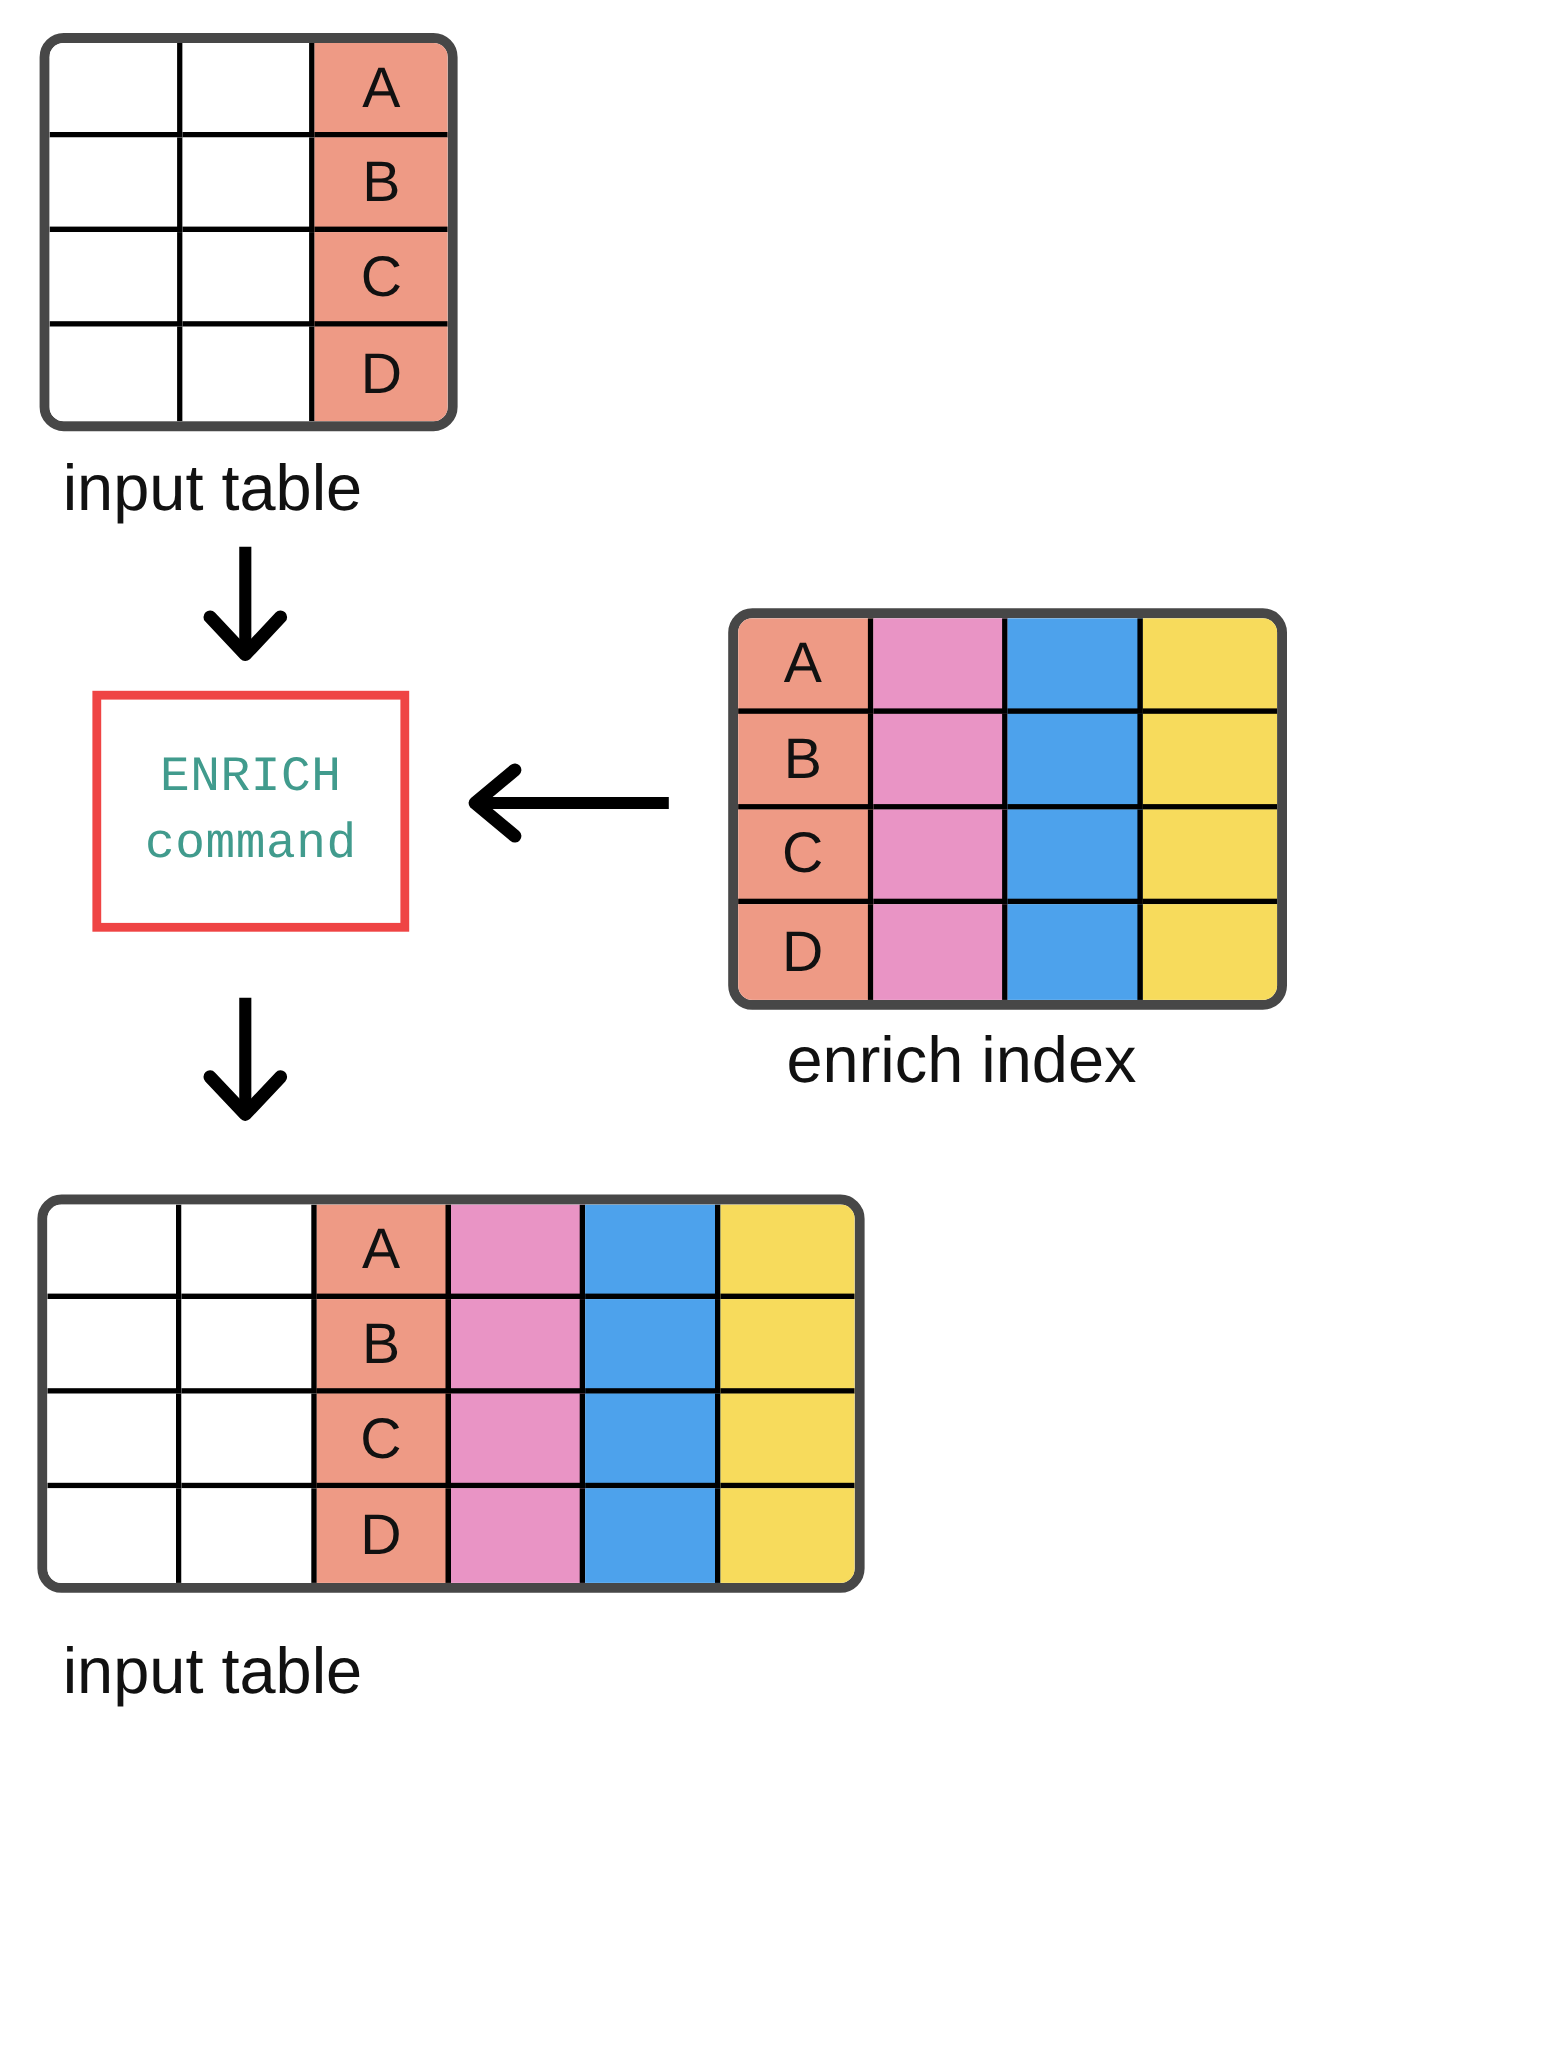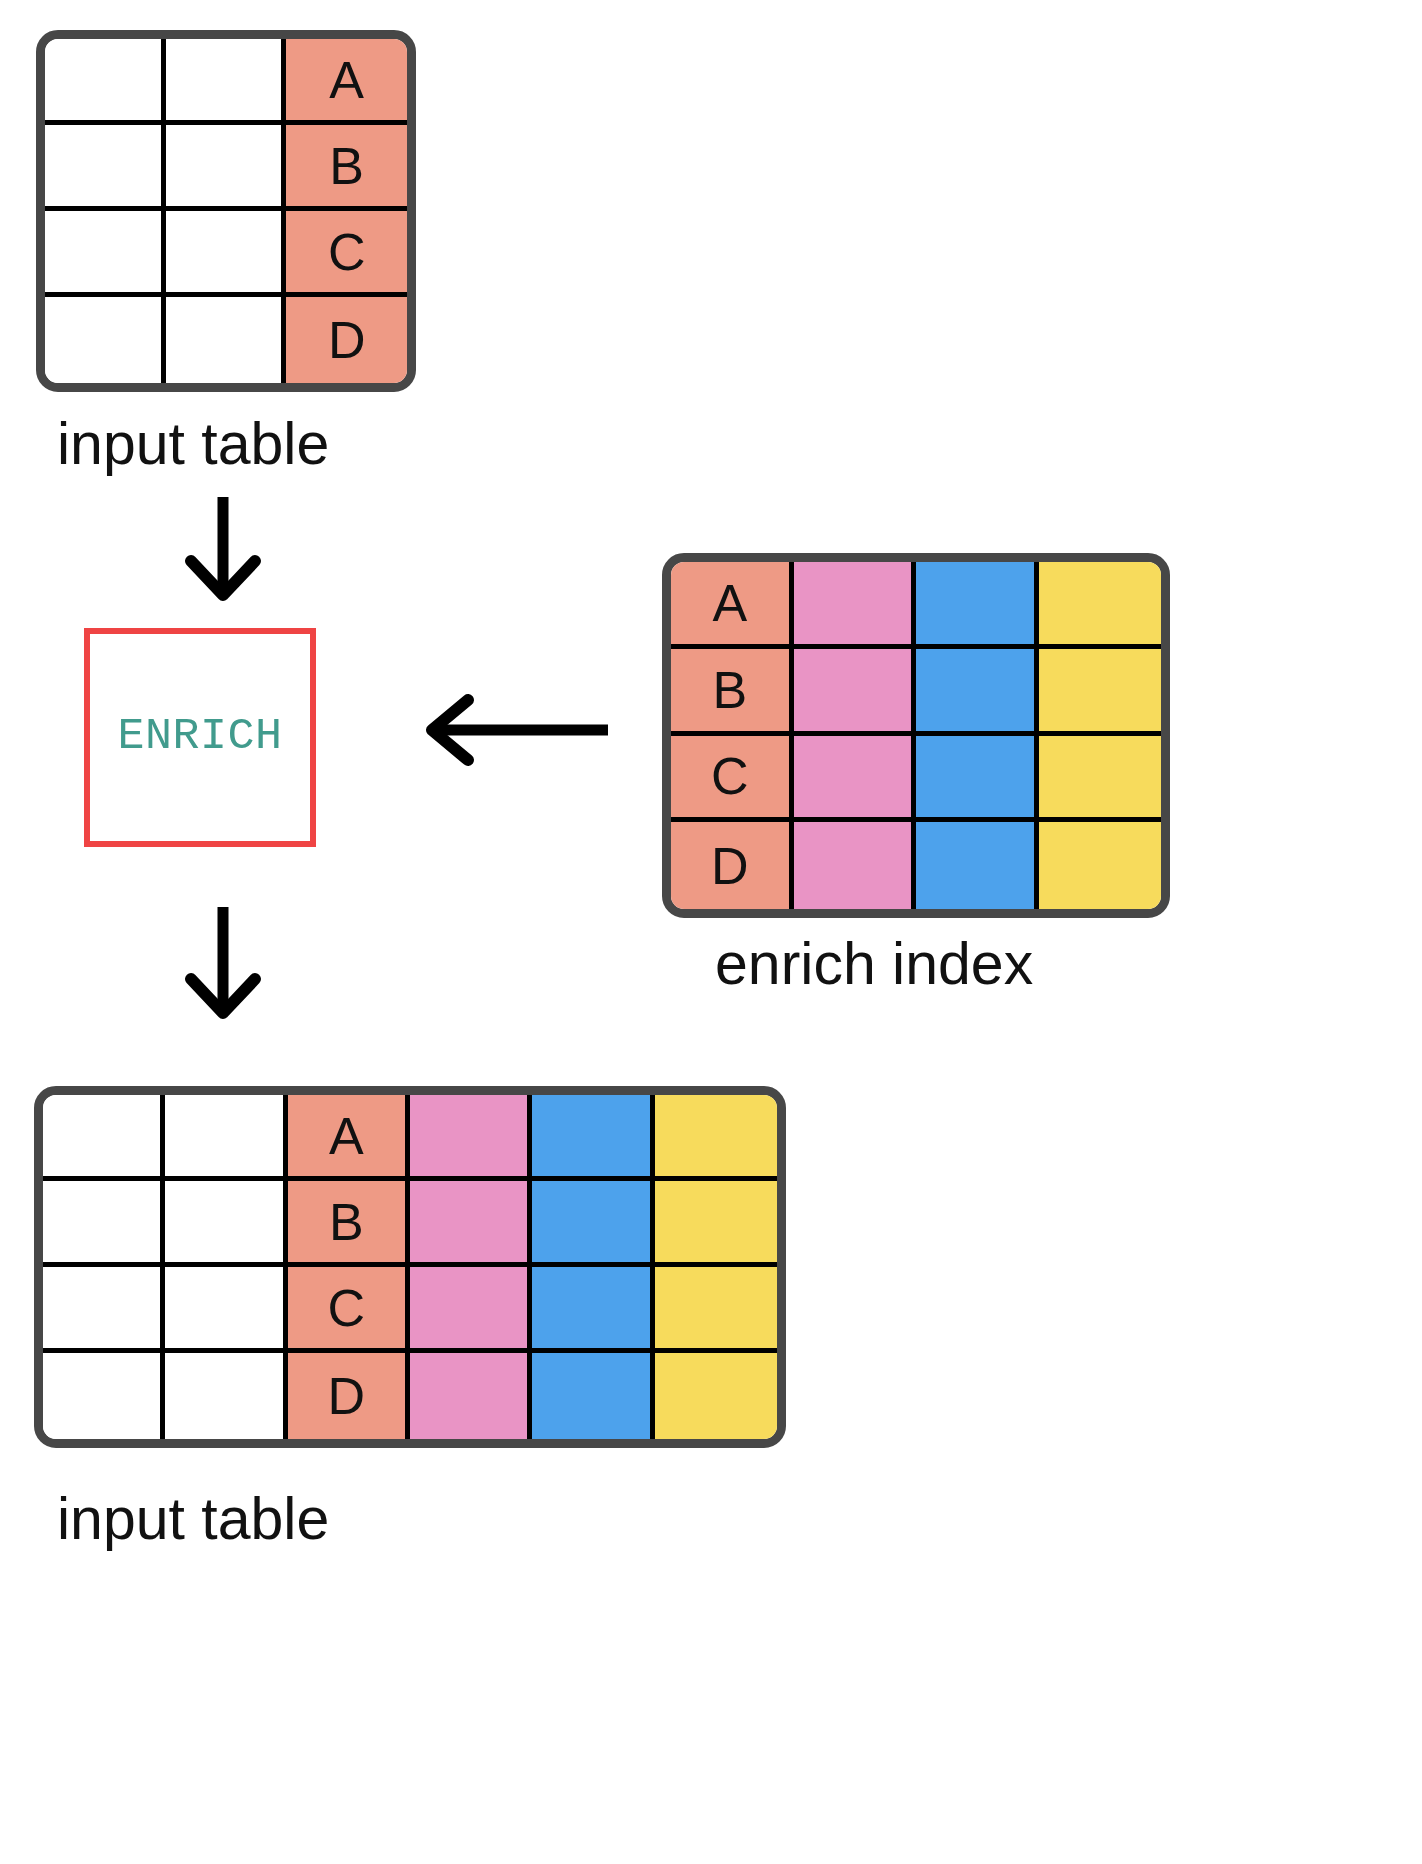--- a/index.html
+++ b/index.html
@@ -86,23 +86,23 @@
   }
   #caption-input  { left: 57px;  top: 415px; }
   #caption-enrich { left: 715px; top: 935px; }
   #caption-output { left: 57px;  top: 1490px; }
 
   
   #command-box {
     position: absolute;
     left: 84px;
     top: 628px;
-    width: 232px;
+    width: 288px;
     height: 219px;
-    border: 6px solid #ef4444;
+    border: 8px solid #ef4444;
     background: #ffffff;
     display: flex;
     flex-direction: column;
     align-items: center;
     justify-content: center;
   }
   #command-box .cmd-line {
     color: #419b8d;
     font-family: "Liberation Mono", "DejaVu Sans Mono", monospace;
     font-size: 45px;
@@ -140,20 +140,21 @@
 
 <div class="caption" id="caption-input">input table</div>
 
 <svg class="arrow-svg" id="arrow-down-1" width="90" height="110" viewBox="0 0 90 110">
   <line x1="45" y1="2" x2="45" y2="92" stroke="#000000" stroke-width="11" stroke-linecap="butt"></line>
   <path d="M 13 66 L 45 100 L 77 66" fill="none" stroke="#000000" stroke-width="12" stroke-linecap="round" stroke-linejoin="round"></path>
 </svg>
 
 <div id="command-box">
   <div class="cmd-line">ENRICH</div>
+  <div class="cmd-line">command</div>
 </div>
 
 <svg class="arrow-svg" id="arrow-left-1" width="190" height="80" viewBox="0 0 190 80">
   <line x1="188" y1="40" x2="18" y2="40" stroke="#000000" stroke-width="11" stroke-linecap="butt"></line>
   <path d="M 48 10 L 12 40 L 48 70" fill="none" stroke="#000000" stroke-width="12" stroke-linecap="round" stroke-linejoin="round"></path>
 </svg>
 
 <div class="tbl" id="enrich-index">
   <div class="cell c-salmon">A</div>
   <div class="cell c-pink"></div>

